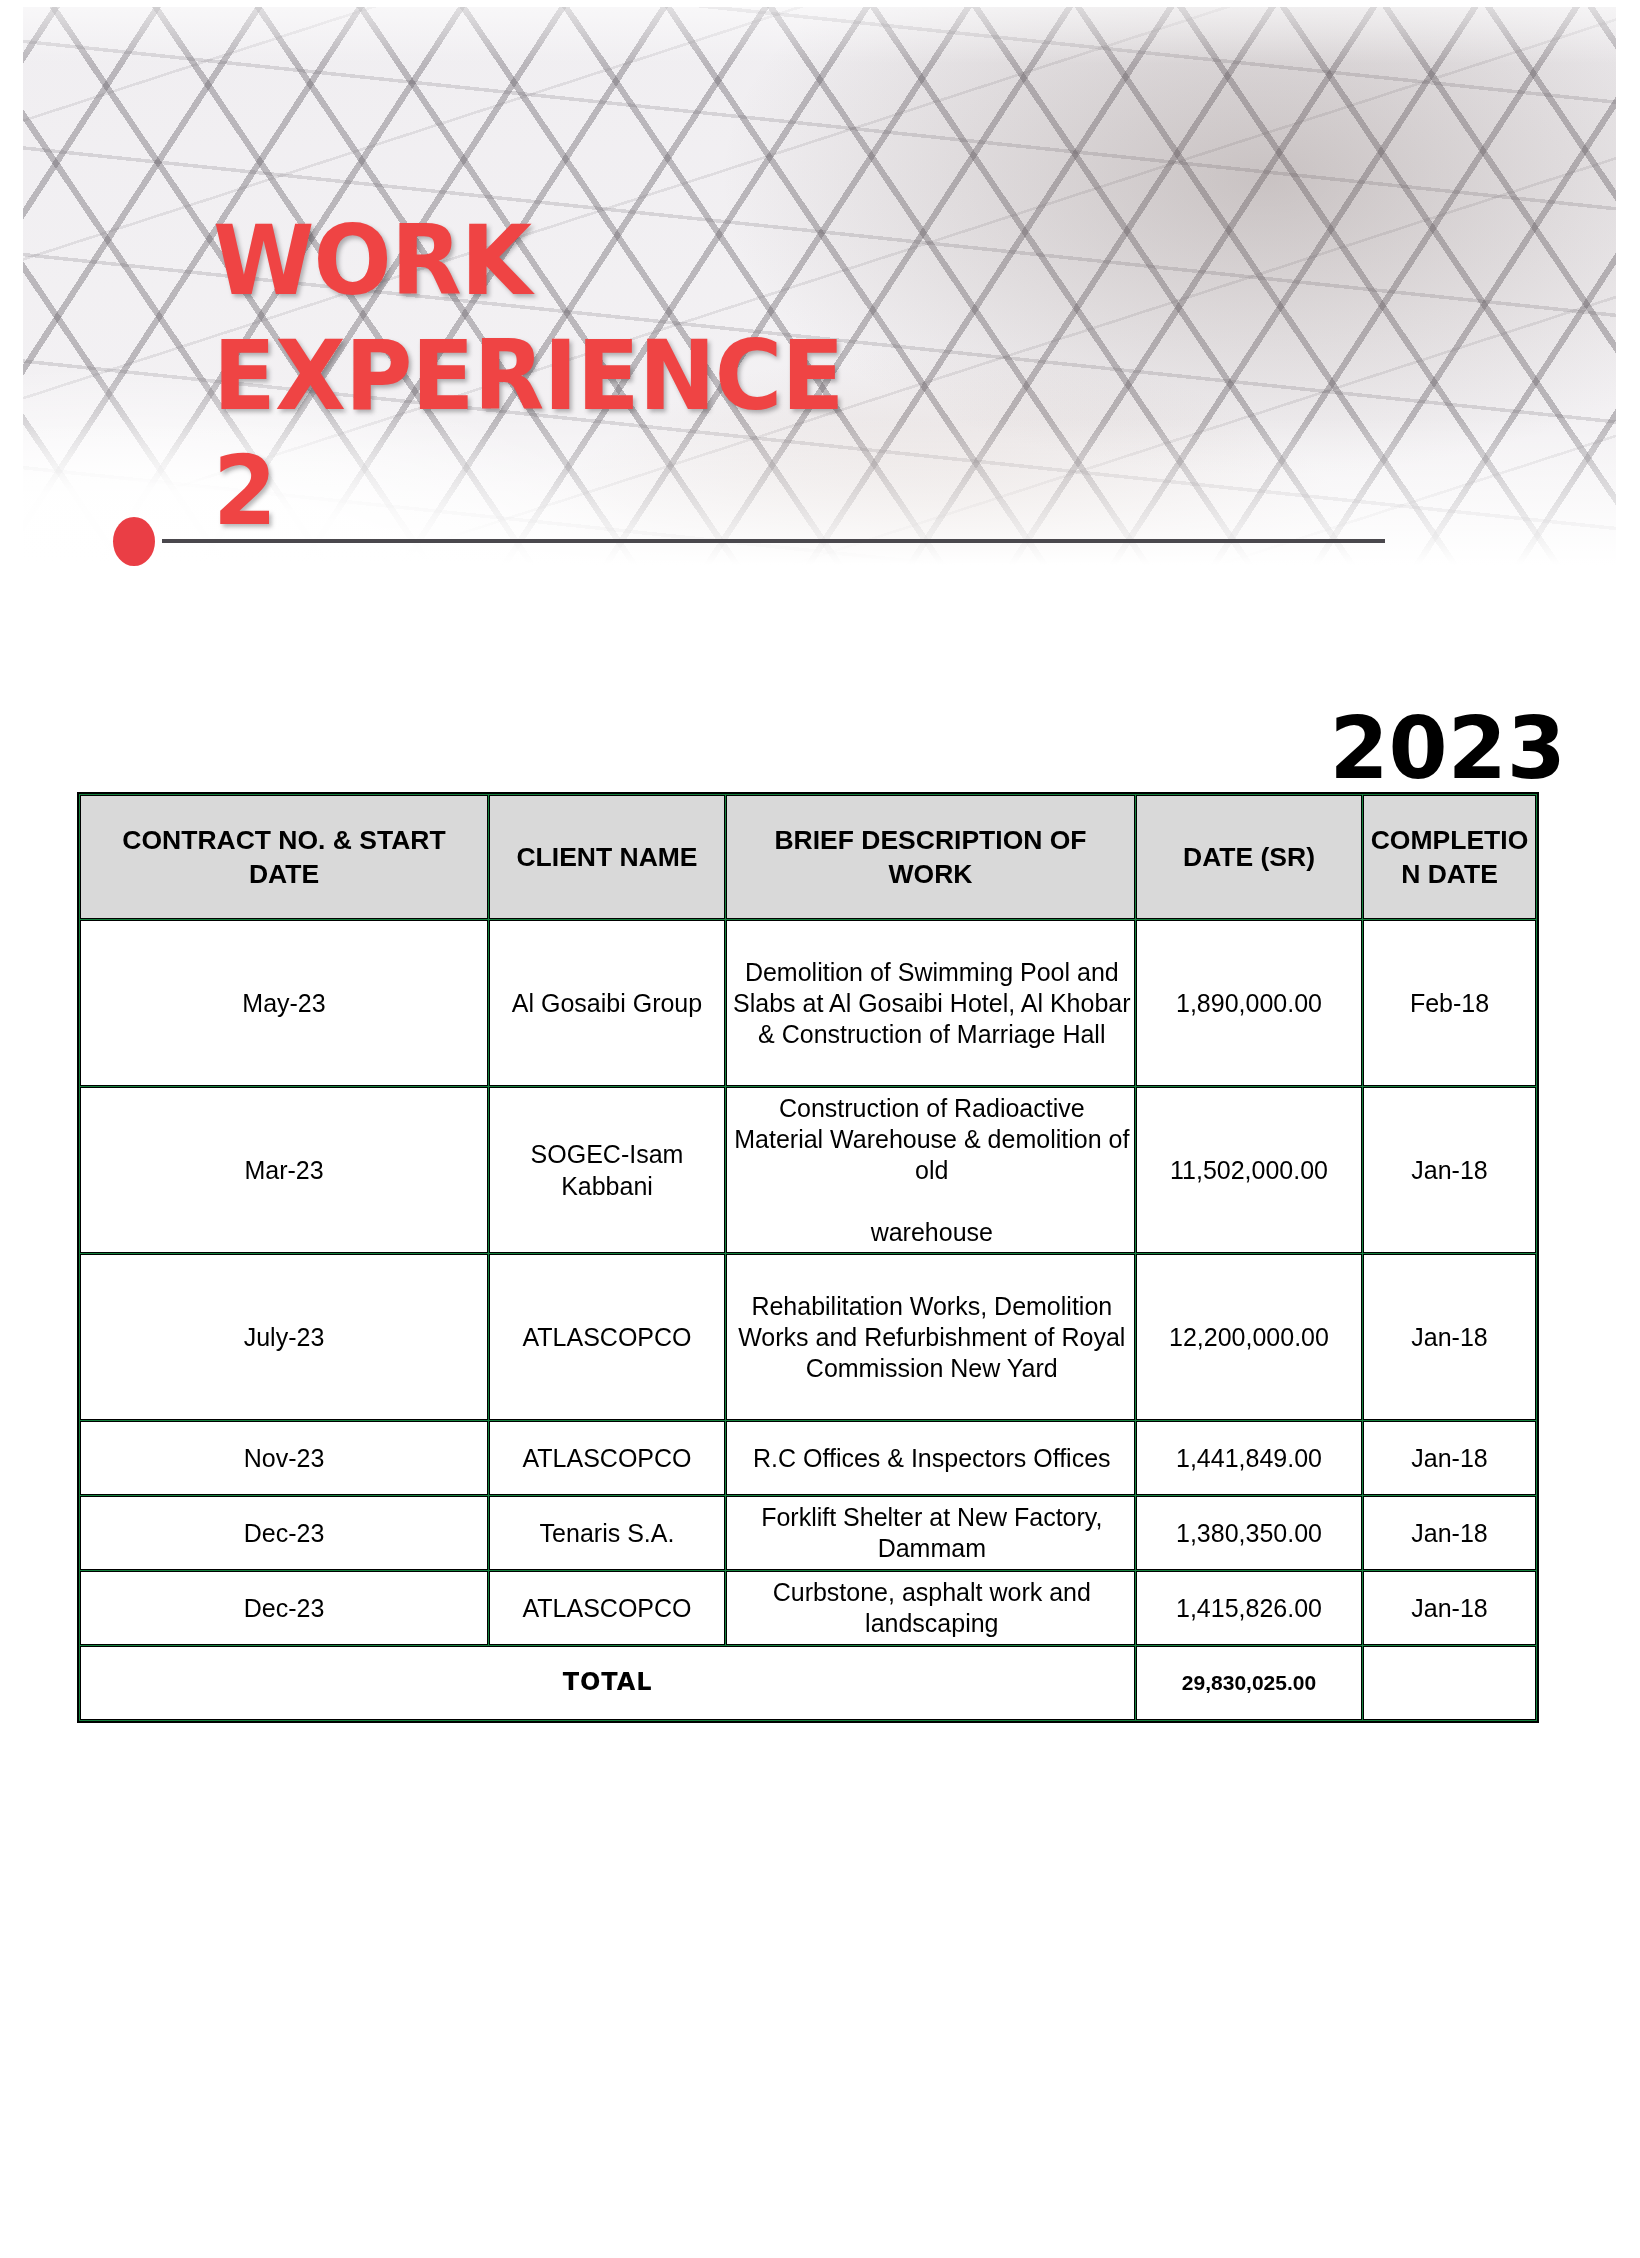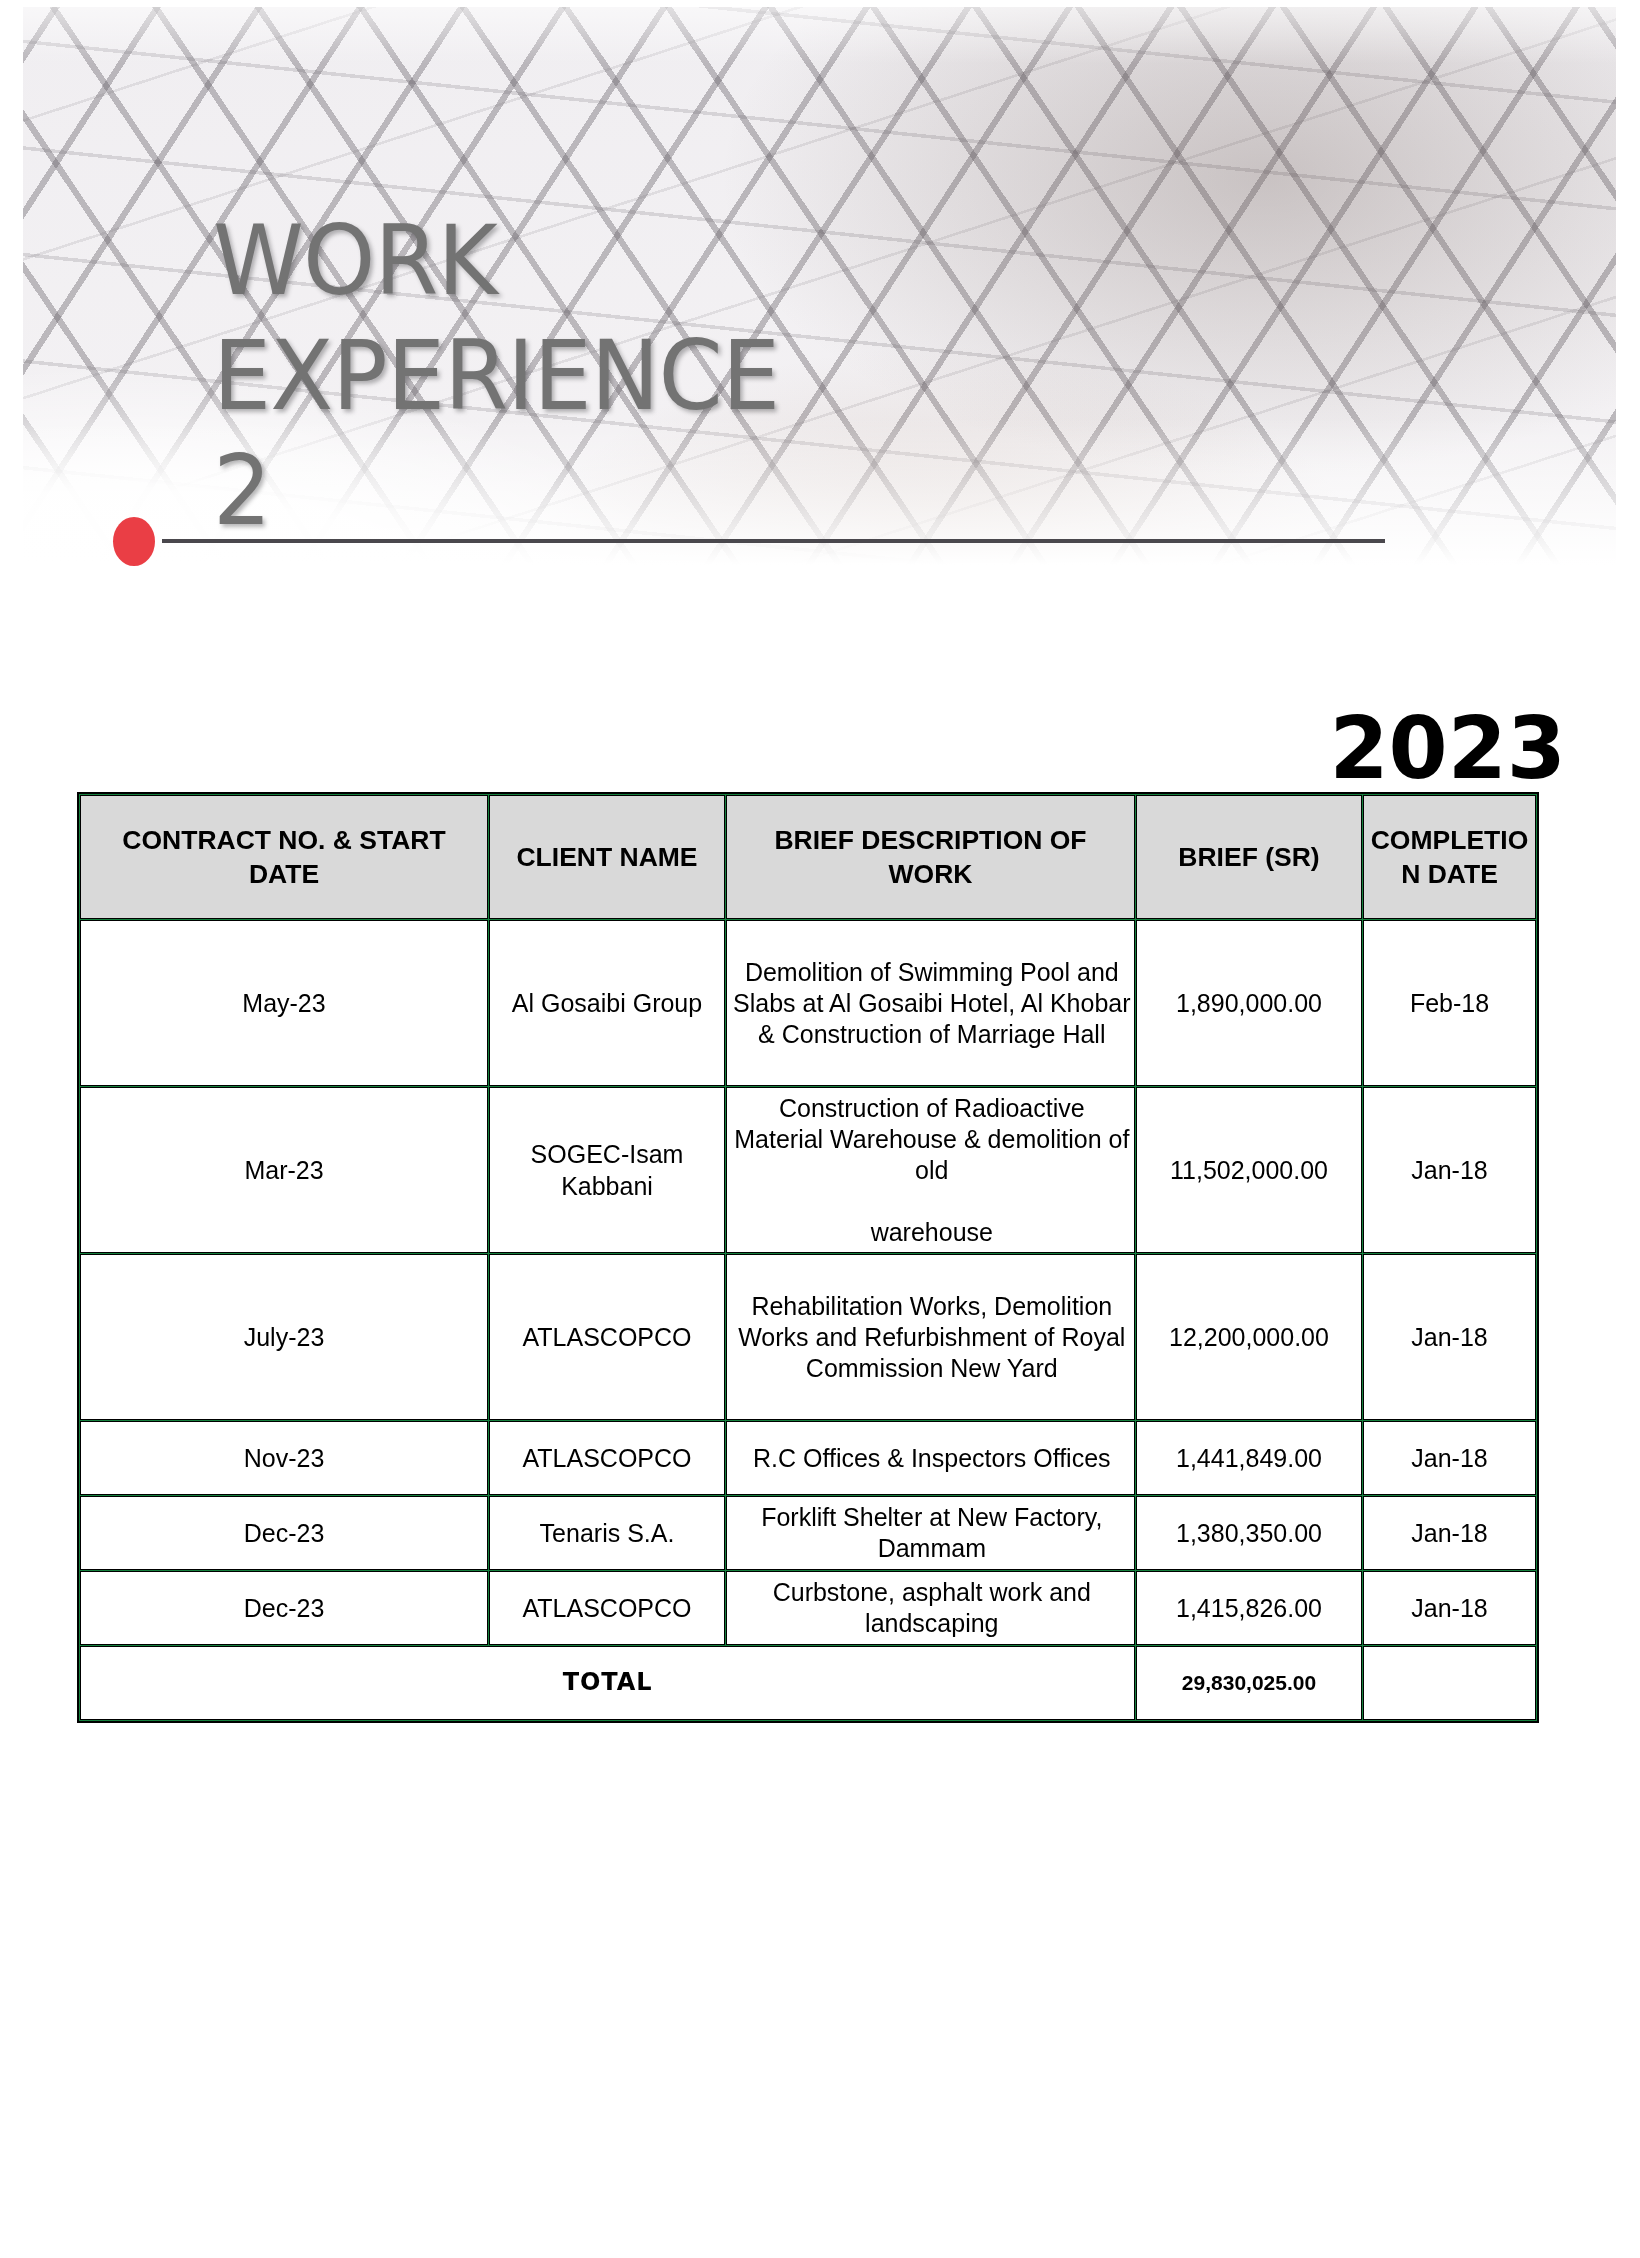--- a/index.html
+++ b/index.html
@@ -38,25 +38,25 @@
     content: "";
     position: absolute; inset: 0;
     background: linear-gradient(180deg, rgba(255,255,255,0.55) 0%, rgba(255,255,255,0) 10%, rgba(255,255,255,0) 72%, #ffffff 98%);
   }
 
   .hero-title {
     position: absolute;
     left: 213px; top: 201px;
     z-index: 3;
     font-family: "DejaVu Sans", "Liberation Sans", sans-serif;
-    font-weight: 400;
+    font-weight: 700;
     font-size: 92px;
     line-height: 115px;
     letter-spacing: -0.9px;
-    color: #737373;
+    color: #ef4444;
     text-shadow: 2.6px 3.5px 4.4px rgba(50,48,52,0.35);
     white-space: nowrap;
   }
   .hero-title .t-line { display: block; transform: scaleY(1.04); transform-origin: top left; }
 
   .red-dot {
     position: absolute;
     left: 113px; top: 517px;
     width: 42px; height: 49px;
     border-radius: 50%;
@@ -158,21 +158,21 @@
         <col style="width:236px">
         <col style="width:409px">
         <col style="width:226px">
         <col style="width:173px">
     </colgroup>
     <thead>
       <tr>
         <th>CONTRACT NO. &amp; START DATE</th>
         <th>CLIENT NAME</th>
         <th>BRIEF DESCRIPTION OF WORK</th>
-        <th>BRIEF (SR)</th>
+        <th>DATE (SR)</th>
         <th class="th-comp">COMPLETION DATE</th>
       </tr>
     </thead>
     <tbody>
       <tr class="rh-lg">
         <td>May-23</td>
         <td>Al Gosaibi Group</td>
         <td class="c-desc">Demolition of Swimming Pool and Slabs at Al Gosaibi Hotel, Al Khobar &amp; Construction of Marriage Hall</td>
         <td>1,890,000.00</td>
         <td>Feb-18</td>

